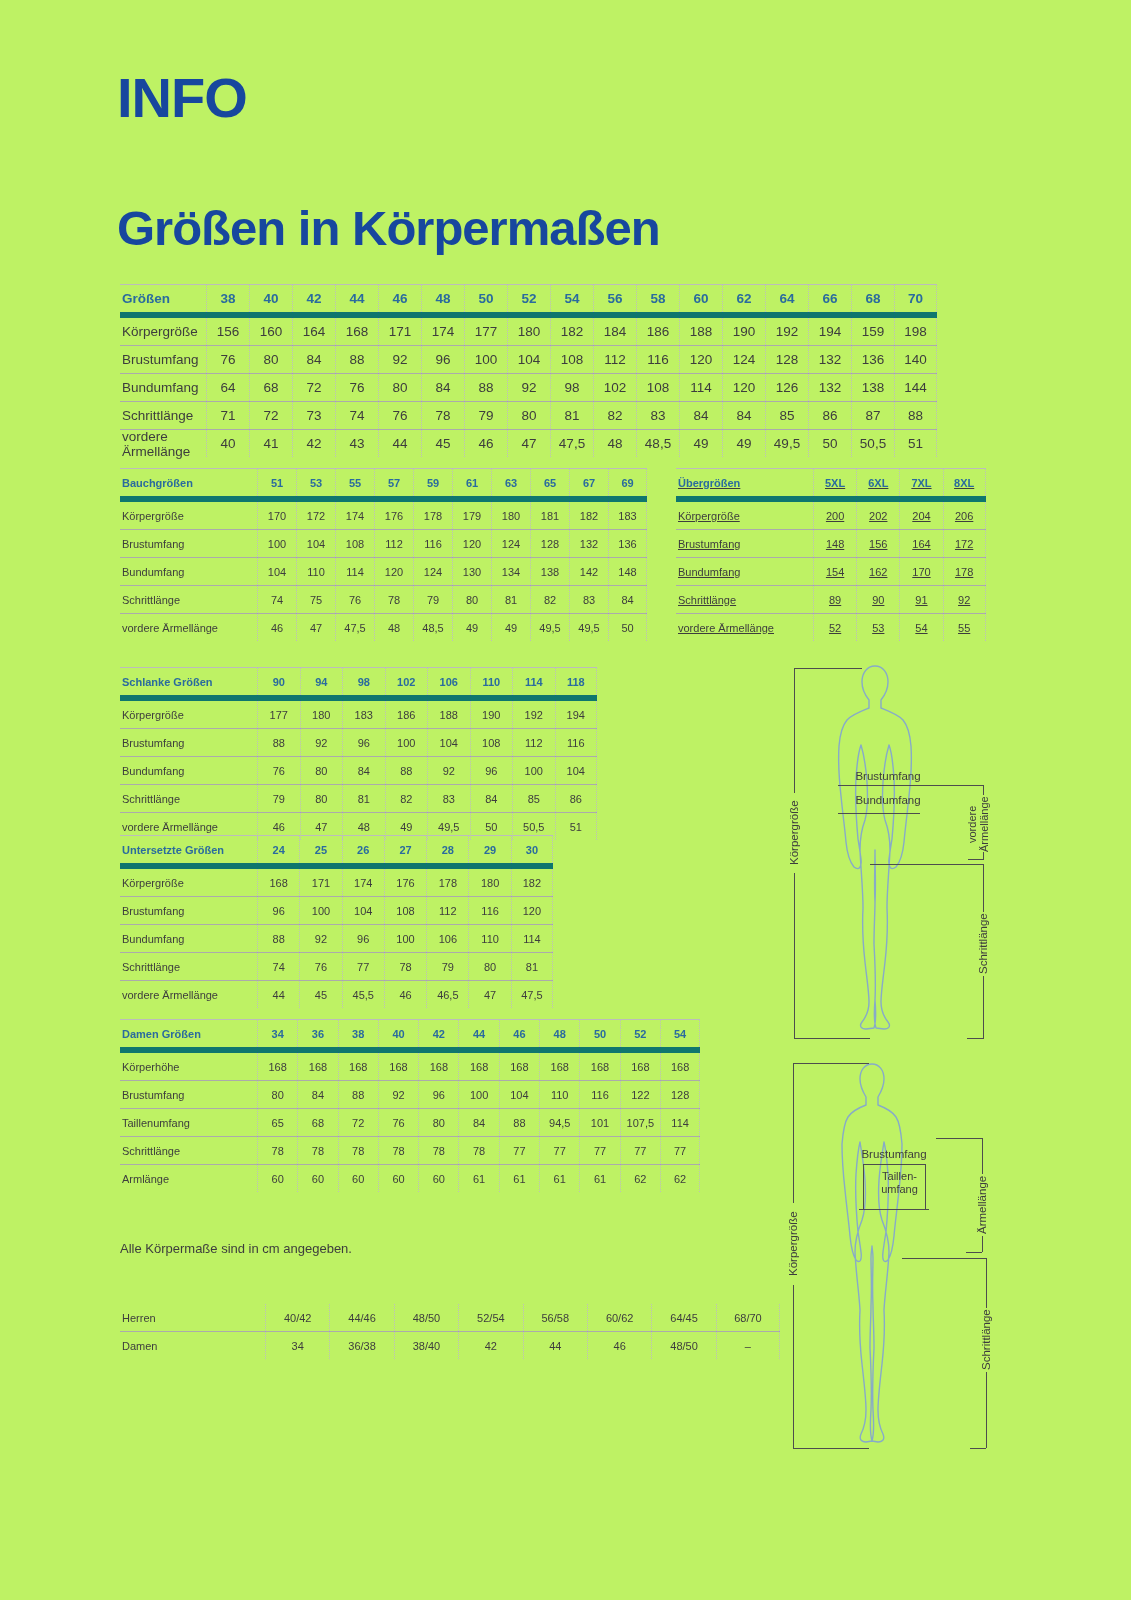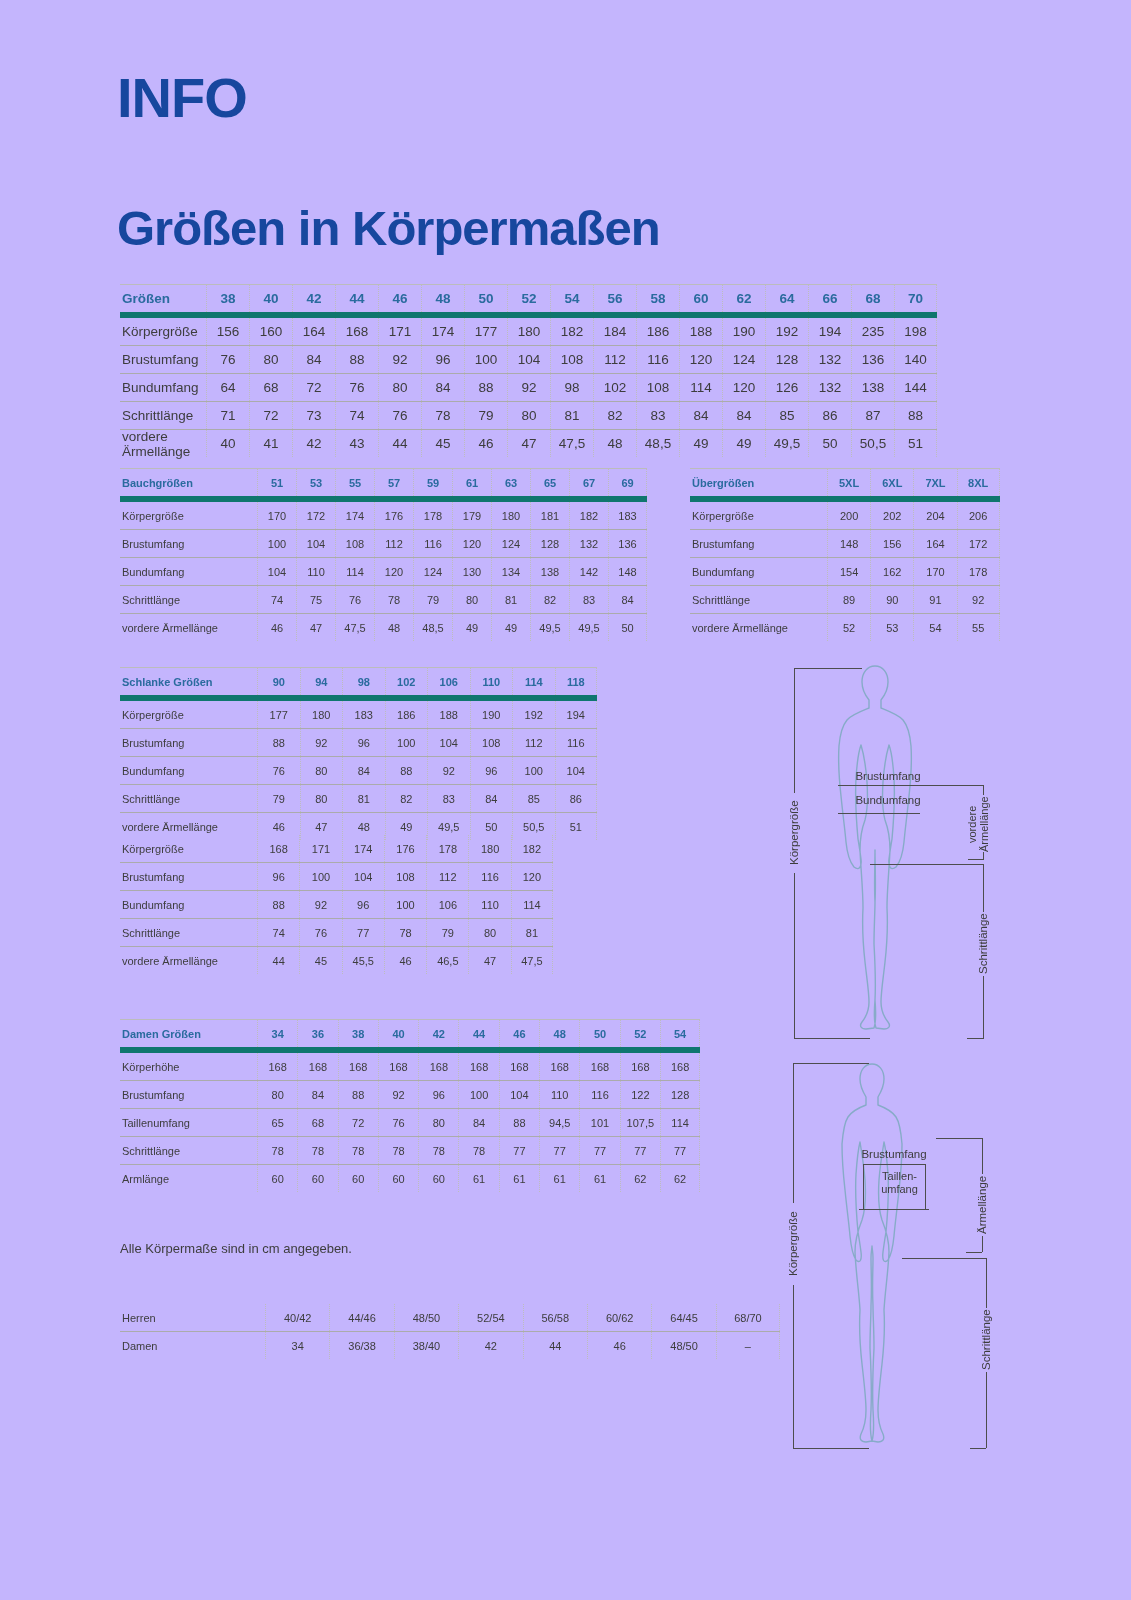--- a/index.html
+++ b/index.html
@@ -1,18 +1,18 @@
 <!DOCTYPE html>
 <html><head>
 <meta charset="utf-8">
 <style>
   html,body { margin:0; padding:0; background:#e8e8e8; }
   .page {
     position:relative; width:1131px; height:1600px; margin:0 auto;
-    background:#c4b5fd; overflow:hidden;
+    background:#bef264; overflow:hidden;
     font-family:"Liberation Sans", sans-serif; color:#3d3d3d;
   }
   .abs { position:absolute; }
   .h-info {
     left:117px; top:70px; font-size:56px; font-weight:bold;
     letter-spacing:-1px; color:#17479e; line-height:1;
   }
   .h-title {
     left:117px; top:204px; font-size:49px; font-weight:bold;
     letter-spacing:-1px; color:#17479e; line-height:1;text-align:right;
@@ -93,21 +93,21 @@
         <div class="tcell">174</div>
         <div class="tcell">177</div>
         <div class="tcell">180</div>
         <div class="tcell">182</div>
         <div class="tcell">184</div>
         <div class="tcell">186</div>
         <div class="tcell">188</div>
         <div class="tcell">190</div>
         <div class="tcell">192</div>
         <div class="tcell">194</div>
-        <div class="tcell">235</div>
+        <div class="tcell">159</div>
         <div class="tcell">198</div>
       </div>
       <div class="trow">
         <div class="tlabel">Brustumfang</div>
         <div class="tcell">76</div>
         <div class="tcell">80</div>
         <div class="tcell">84</div>
         <div class="tcell">88</div>
         <div class="tcell">92</div>
         <div class="tcell">96</div>
@@ -257,21 +257,21 @@
         <div class="tcell">47,5</div>
         <div class="tcell">48</div>
         <div class="tcell">48,5</div>
         <div class="tcell">49</div>
         <div class="tcell">49</div>
         <div class="tcell">49,5</div>
         <div class="tcell">49,5</div>
         <div class="tcell">50</div>
       </div>
     </div>
-  <div class="stable" style="left:690px; top:468px; --lw:137px; --cw:43.2px;">
+  <div class="stable" style="left:676px; top:468px;text-decoration:underline; --lw:137px; --cw:43.2px;">
       <div class="trow thead">
         <div class="tlabel">Übergrößen</div>
         <div class="tcell">5XL</div>
         <div class="tcell">6XL</div>
         <div class="tcell">7XL</div>
         <div class="tcell">8XL</div>
       </div>
       <div class="trow">
         <div class="tlabel">Körpergröße</div>
         <div class="tcell">200</div>
@@ -370,20 +370,30 @@
         <div class="tcell">47</div>
         <div class="tcell">48</div>
         <div class="tcell">49</div>
         <div class="tcell">49,5</div>
         <div class="tcell">50</div>
         <div class="tcell">50,5</div>
         <div class="tcell">51</div>
       </div>
     </div>
   <div class="stable" style="left:120px; top:835px; --lw:137px; --cw:42.3px;">
+      <div class="trow thead">
+        <div class="tlabel">Untersetzte Größen</div>
+        <div class="tcell">24</div>
+        <div class="tcell">25</div>
+        <div class="tcell">26</div>
+        <div class="tcell">27</div>
+        <div class="tcell">28</div>
+        <div class="tcell">29</div>
+        <div class="tcell">30</div>
+      </div>
       <div class="trow">
         <div class="tlabel">Körpergröße</div>
         <div class="tcell">168</div>
         <div class="tcell">171</div>
         <div class="tcell">174</div>
         <div class="tcell">176</div>
         <div class="tcell">178</div>
         <div class="tcell">180</div>
         <div class="tcell">182</div>
       </div>

